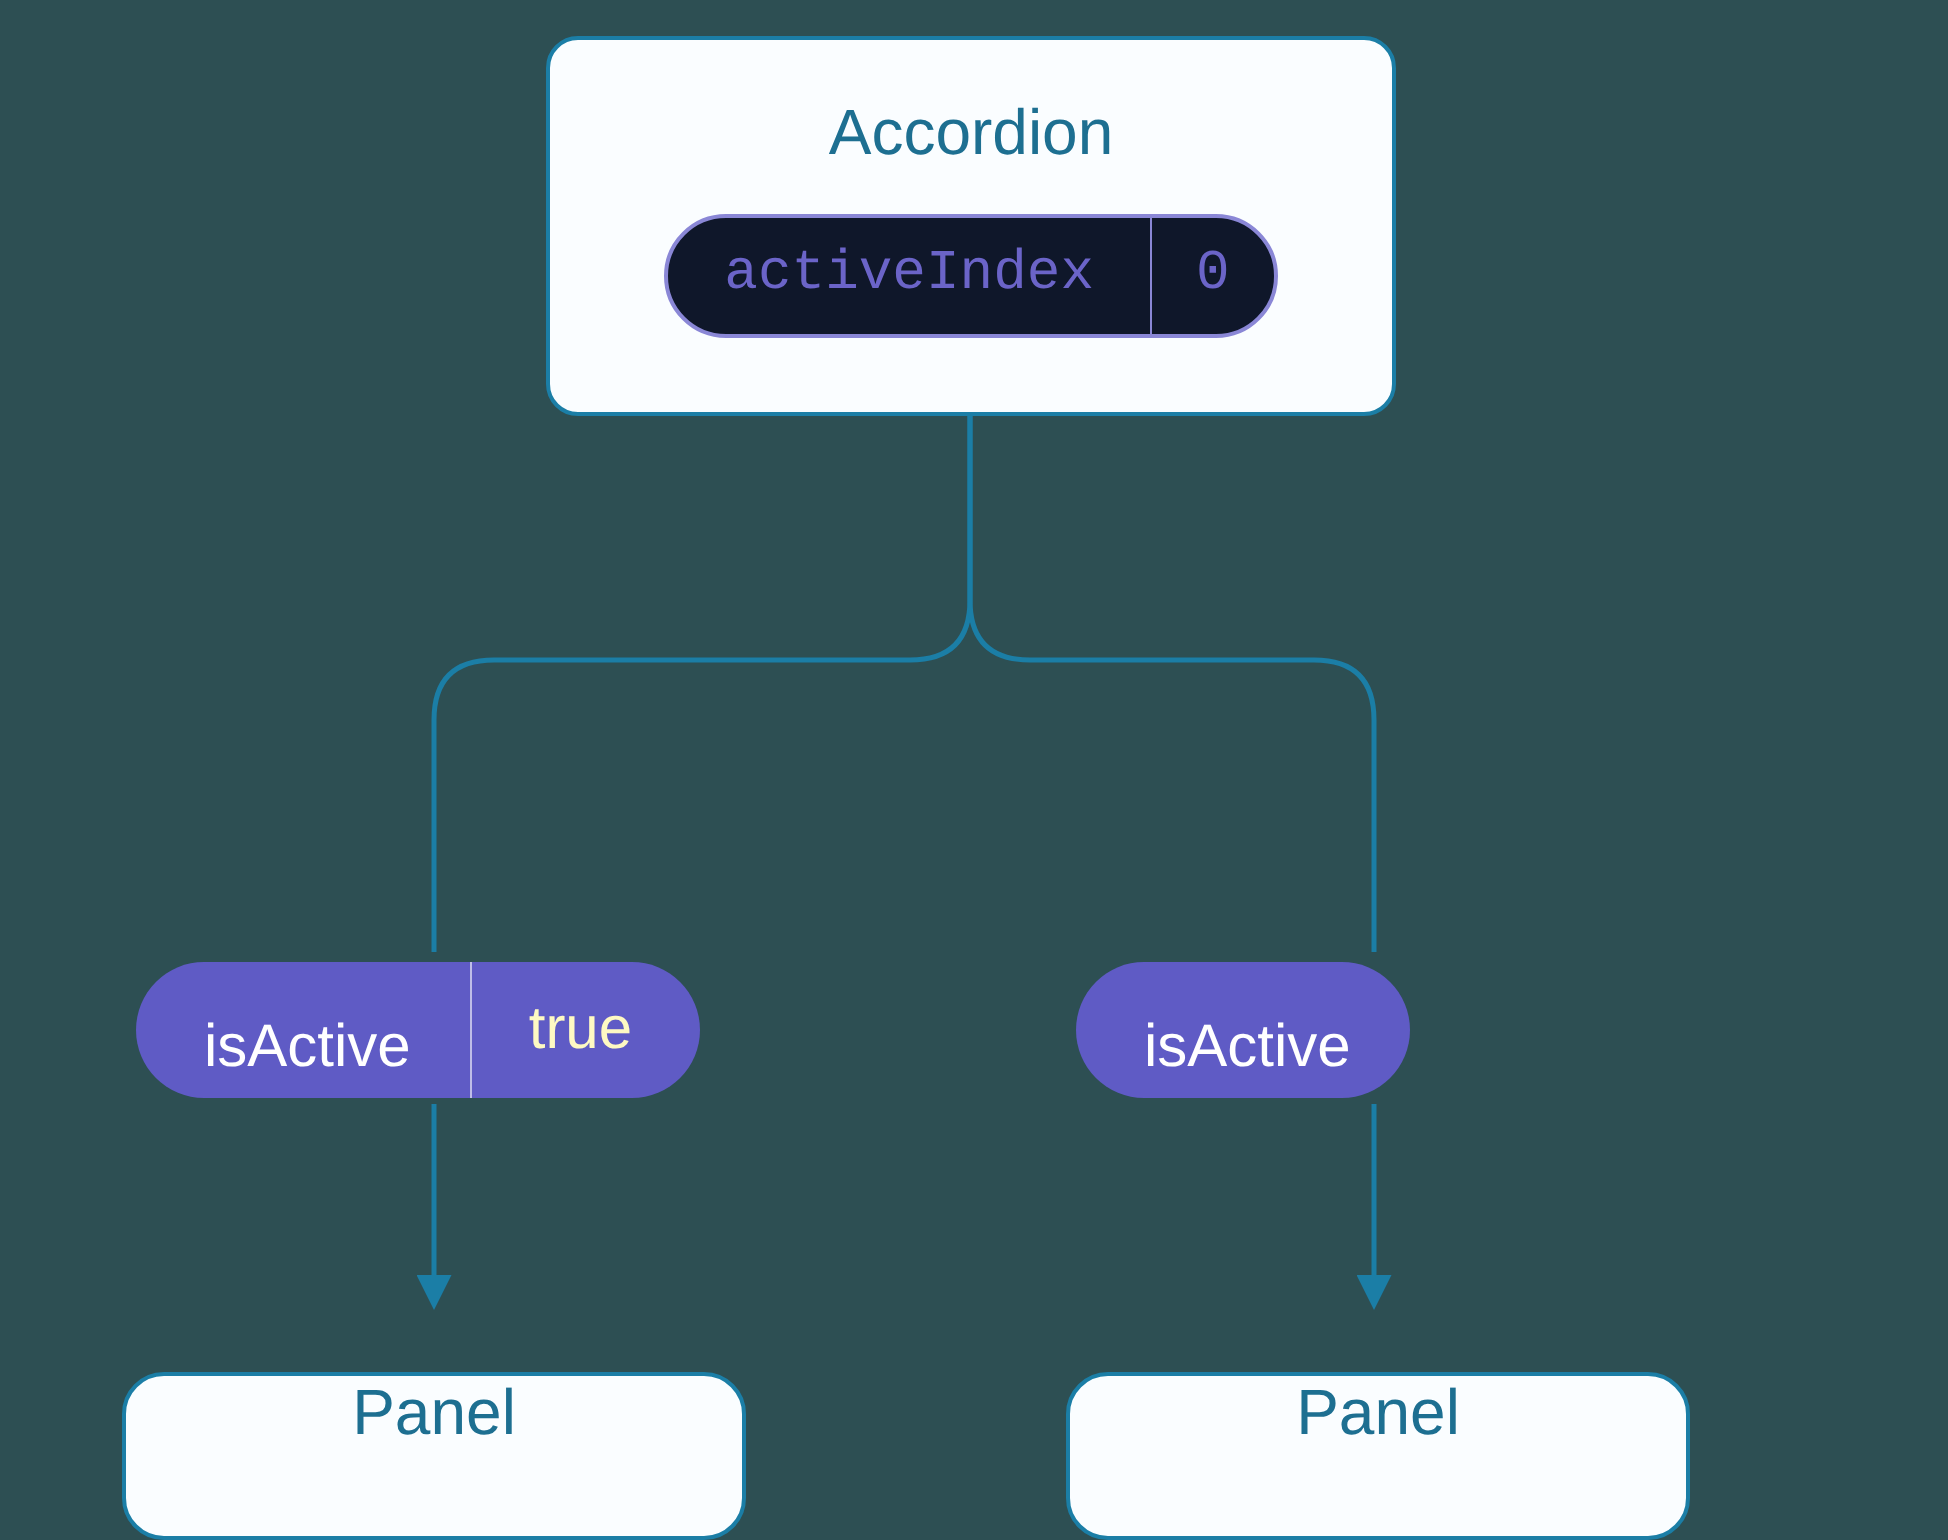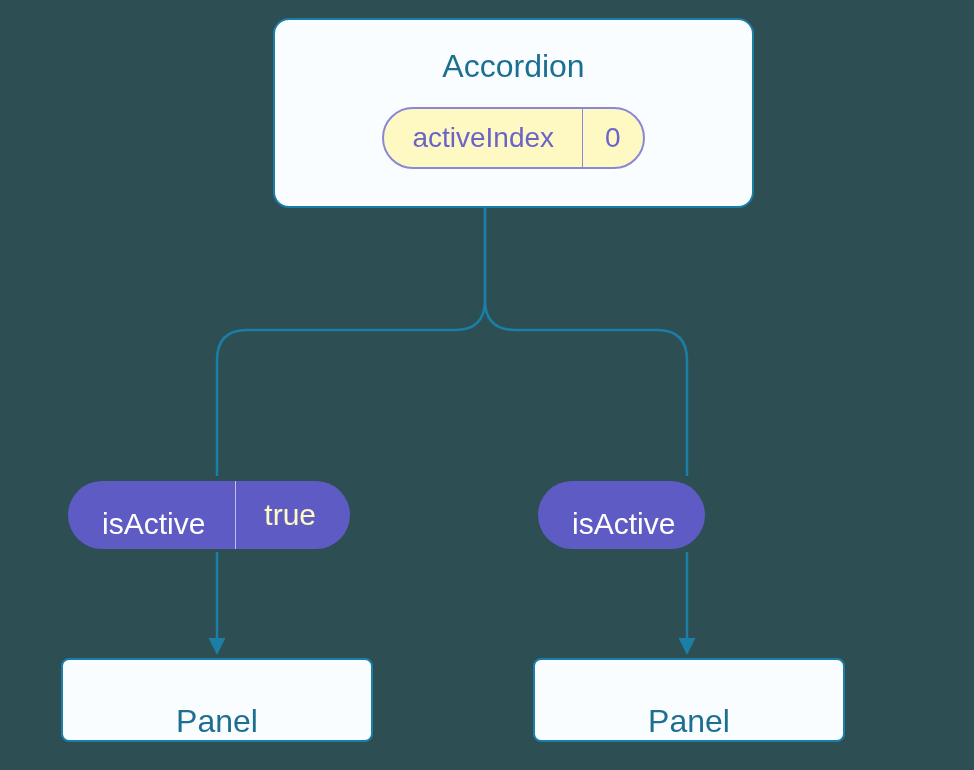--- a/index.html
+++ b/index.html
@@ -11,43 +11,44 @@
       width: 974px;
       height: 770px;
       background: #2d4f53;
       font-family: -apple-system, BlinkMacSystemFont, "Segoe UI", Helvetica, Arial, sans-serif;
       position: relative;
     }
     .accordion-box {
       position: absolute;
       left: 273px;
       top: 18px;
-      width: 481px;
+      width: 425px;
       height: 190px;
       background: #fafdff;
       border: 2px solid #1b7ea6;
       border-radius: 16px;
       display: flex;
       flex-direction: column;
       align-items: center;
       padding-top: 28px;
     }
     .accordion-title {
       font-size: 32px;
       color: #1d6f91;
       font-weight: 500;
       margin-bottom: 22px;
     }
     .state-pill {
       display: inline-flex;
       border: 2px solid #8a87d6;
       border-radius: 999px;
-      background: #fef9c3;
+      background: #0f172a;
       height: 62px;
       overflow: hidden;
+      font-family: Liberation Mono, monospace;
     }
     .state-pill .label {
       padding: 0 28px;
       font-size: 28px;
       color: #6b64c8;
       line-height: 58px;
     }
     .state-pill .value {
       padding: 0 22px;
       font-size: 28px;
@@ -85,24 +86,25 @@
     .prop-pill-right {
       left: 538px;
       top: 481px;
     }
     .panel-box {
       position: absolute;
       width: 312px;
       height: 84px;
       background: #fafdff;
       border: 2px solid #1b7ea6;
-      border-radius: 8px;
+      border-radius: 21px;
       display: flex;
-      align-items: flex-end;
+      align-items: flex-start;
       justify-content: center;
+      margin-top: 28px;
     }
     .panel-box .panel-label {
       font-size: 32px;
       color: #1d6f91;
       font-weight: 500;
     }
     .panel-left {
       left: 61px;
       top: 658px;
     }

